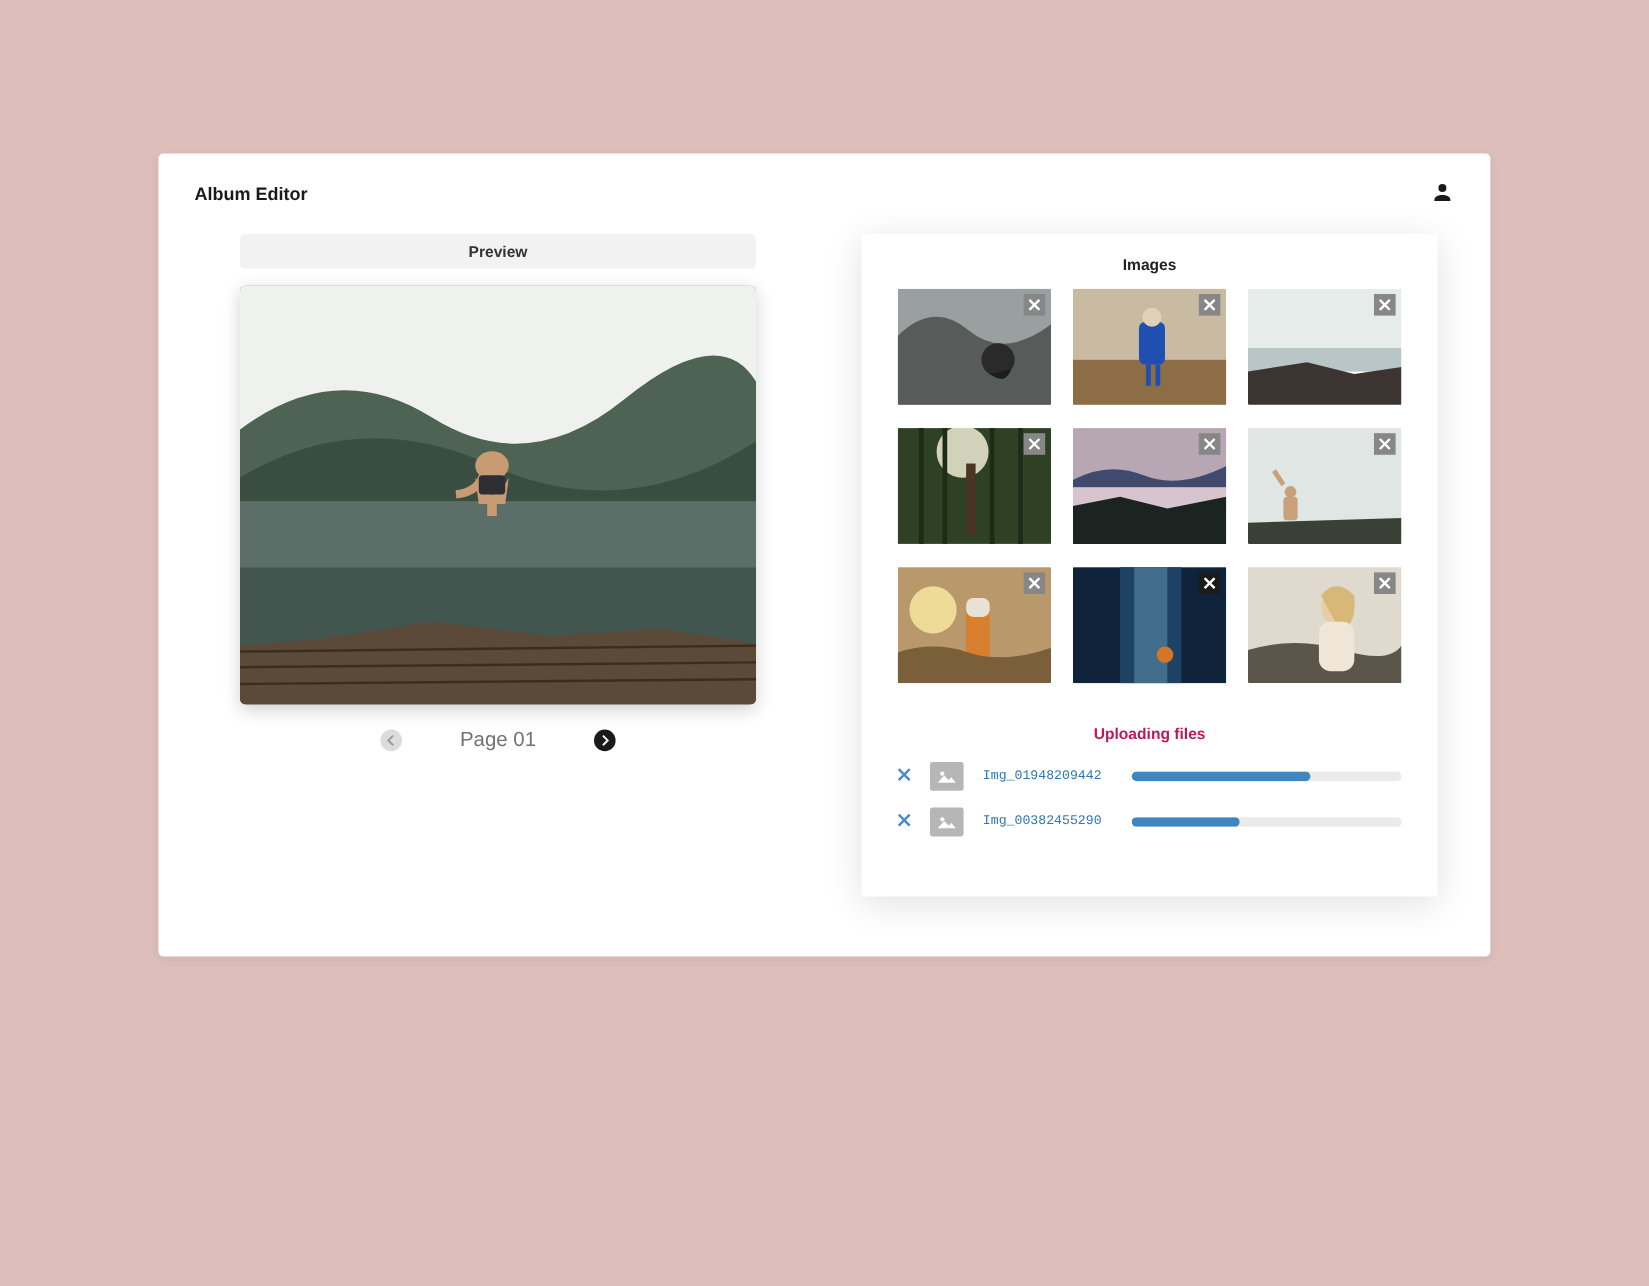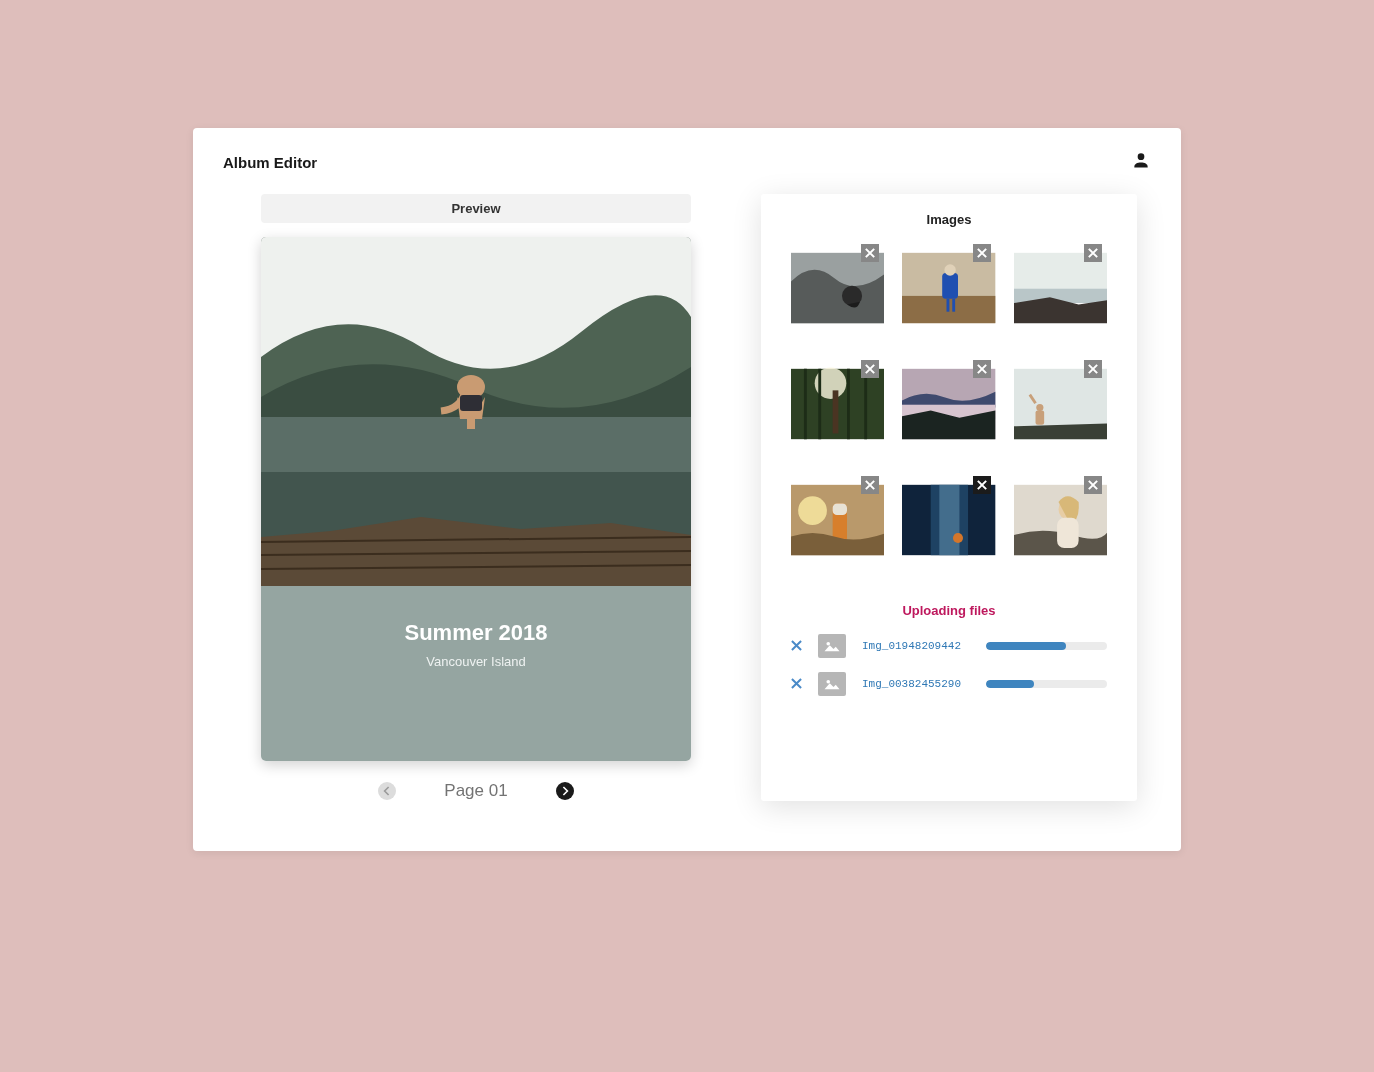--- a/index.html
+++ b/index.html
@@ -1,22 +1,22 @@
 <!DOCTYPE html>
 <html><head>
   <meta charset="utf-8">
   <style>
     * { margin:0; padding:0; box-sizing:border-box; }
     body { background:#debebb; font-family:'Helvetica Neue',Arial,sans-serif; display:flex; justify-content:center; align-items:flex-start; min-height:1072px; padding-top:128px; }
-    .app { width:988px; background:#fff; border-radius:4px; box-shadow:0 2px 8px rgba(0,0,0,.08); padding:0 0 50px; }
+    .app { width:1110px; background:#fff; border-radius:4px; box-shadow:0 2px 8px rgba(0,0,0,.08); padding:0 0 50px; }
     .header { display:flex; justify-content:space-between; align-items:center; padding:22px 30px 0 30px; }
     .header-title { font-size:15px; font-weight:700; color:#1a1a1a; }
     .user-icon svg { width:20px; height:20px; fill:#1a1a1a; }
 
-    .content { display:flex; padding:20px 44px 0 68px; gap:70px; }
+    .content { display:flex; padding:20px 44px 0 68px; gap:88px; }
 
     .preview-panel { width:430px; }
     .preview-tab { background:#f2f2f2; border-radius:4px; text-align:center; padding:7px 0; font-size:13px; font-weight:600; color:#333; margin-bottom:14px; }
     .preview-card { border-radius:5px; overflow:hidden; box-shadow:0 4px 14px rgba(0,0,0,.18); }
     .preview-image { width:100%; height:349px; background:#61706b; position:relative; }
     .preview-image svg { width:100%; height:100%; display:block; }
     .preview-caption { background:#95a5a1; text-align:center; padding:34px 10px 92px; }
     .caption-title { color:#fff; font-size:22px; font-weight:600; margin-bottom:8px; }
     .caption-sub { color:#eef2f1; font-size:13px; }
     .pager { display:flex; justify-content:center; align-items:center; gap:48px; margin-top:20px; }
@@ -81,24 +81,20 @@
             </g>
             <g fill="#c99b72">
               <ellipse cx="210" cy="150" rx="14" ry="12"></ellipse>
               <path d="M196 160 q14 28 28 0 l-3 22 h-22 z"></path>
               <rect x="206" y="178" width="8" height="14"></rect>
               <path d="M180 174 q20 -2 24 -20" stroke="#c99b72" stroke-width="7" fill="none"></path>
             </g>
             <rect x="199" y="158" width="22" height="16" rx="3" fill="#2e2e35"></rect>
           </svg>
         </div>
-        <div class="preview-caption">
-          <div class="caption-title">Summer 2018</div>
-          <div class="caption-sub">Vancouver Island</div>
-        </div>
       </div>
 
       <div class="pager">
         <div class="pager-btn pager-prev">
           <svg viewBox="0 0 10 12">
               <path d="M7 1 L2 6 L7 11" fill="none" stroke="#9a9a9a" stroke-width="2"></path>
             </svg>
         </div>
         <div class="page-label">Page 01</div>
         <div class="pager-btn pager-next">

